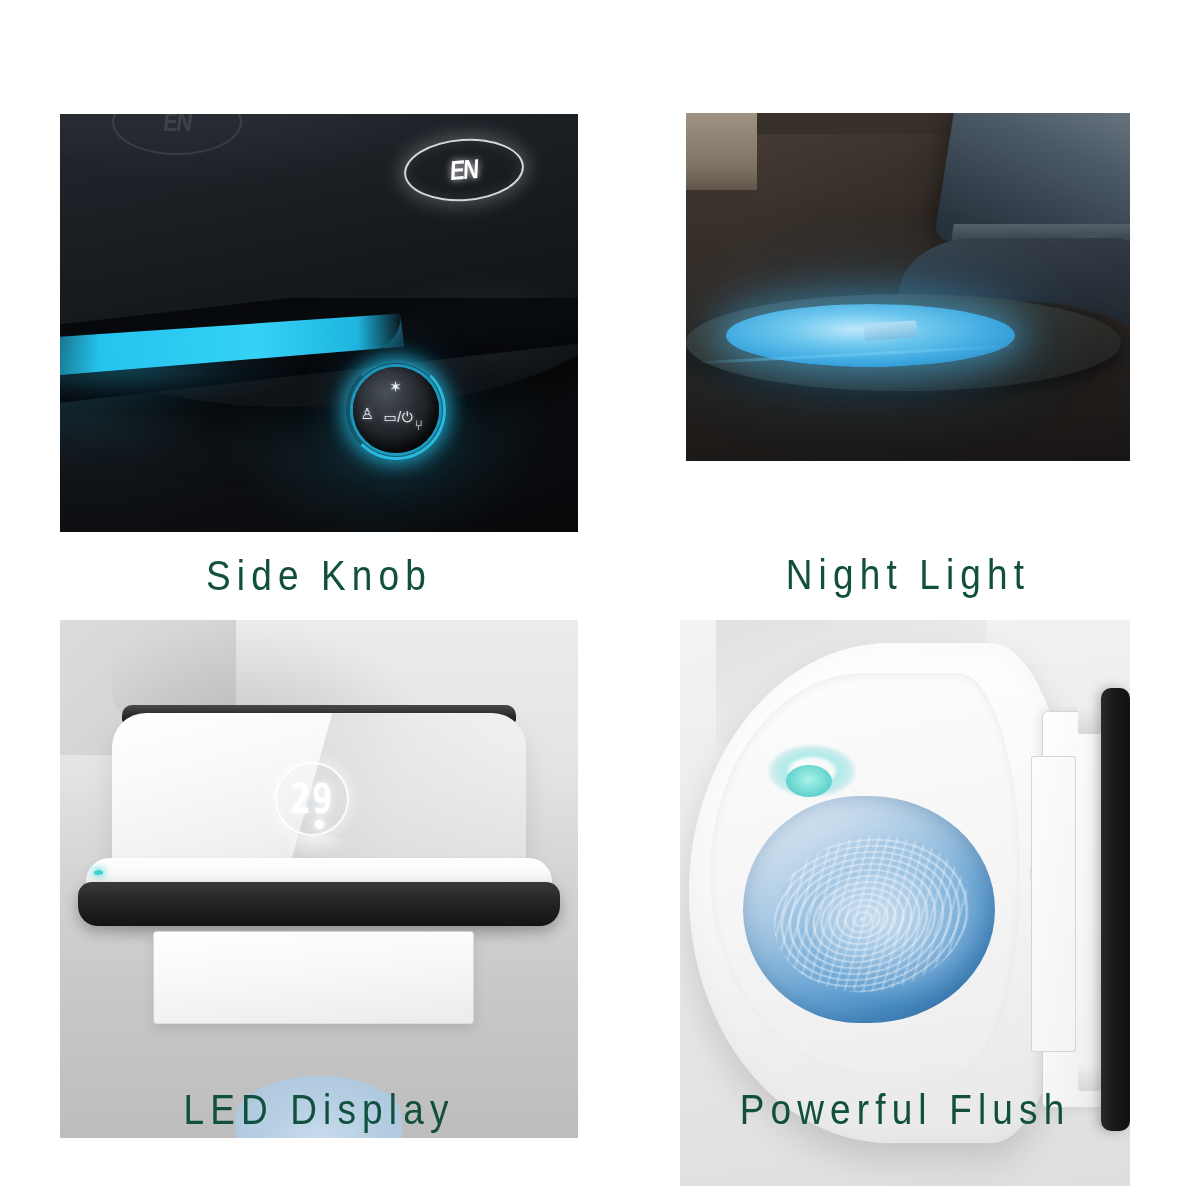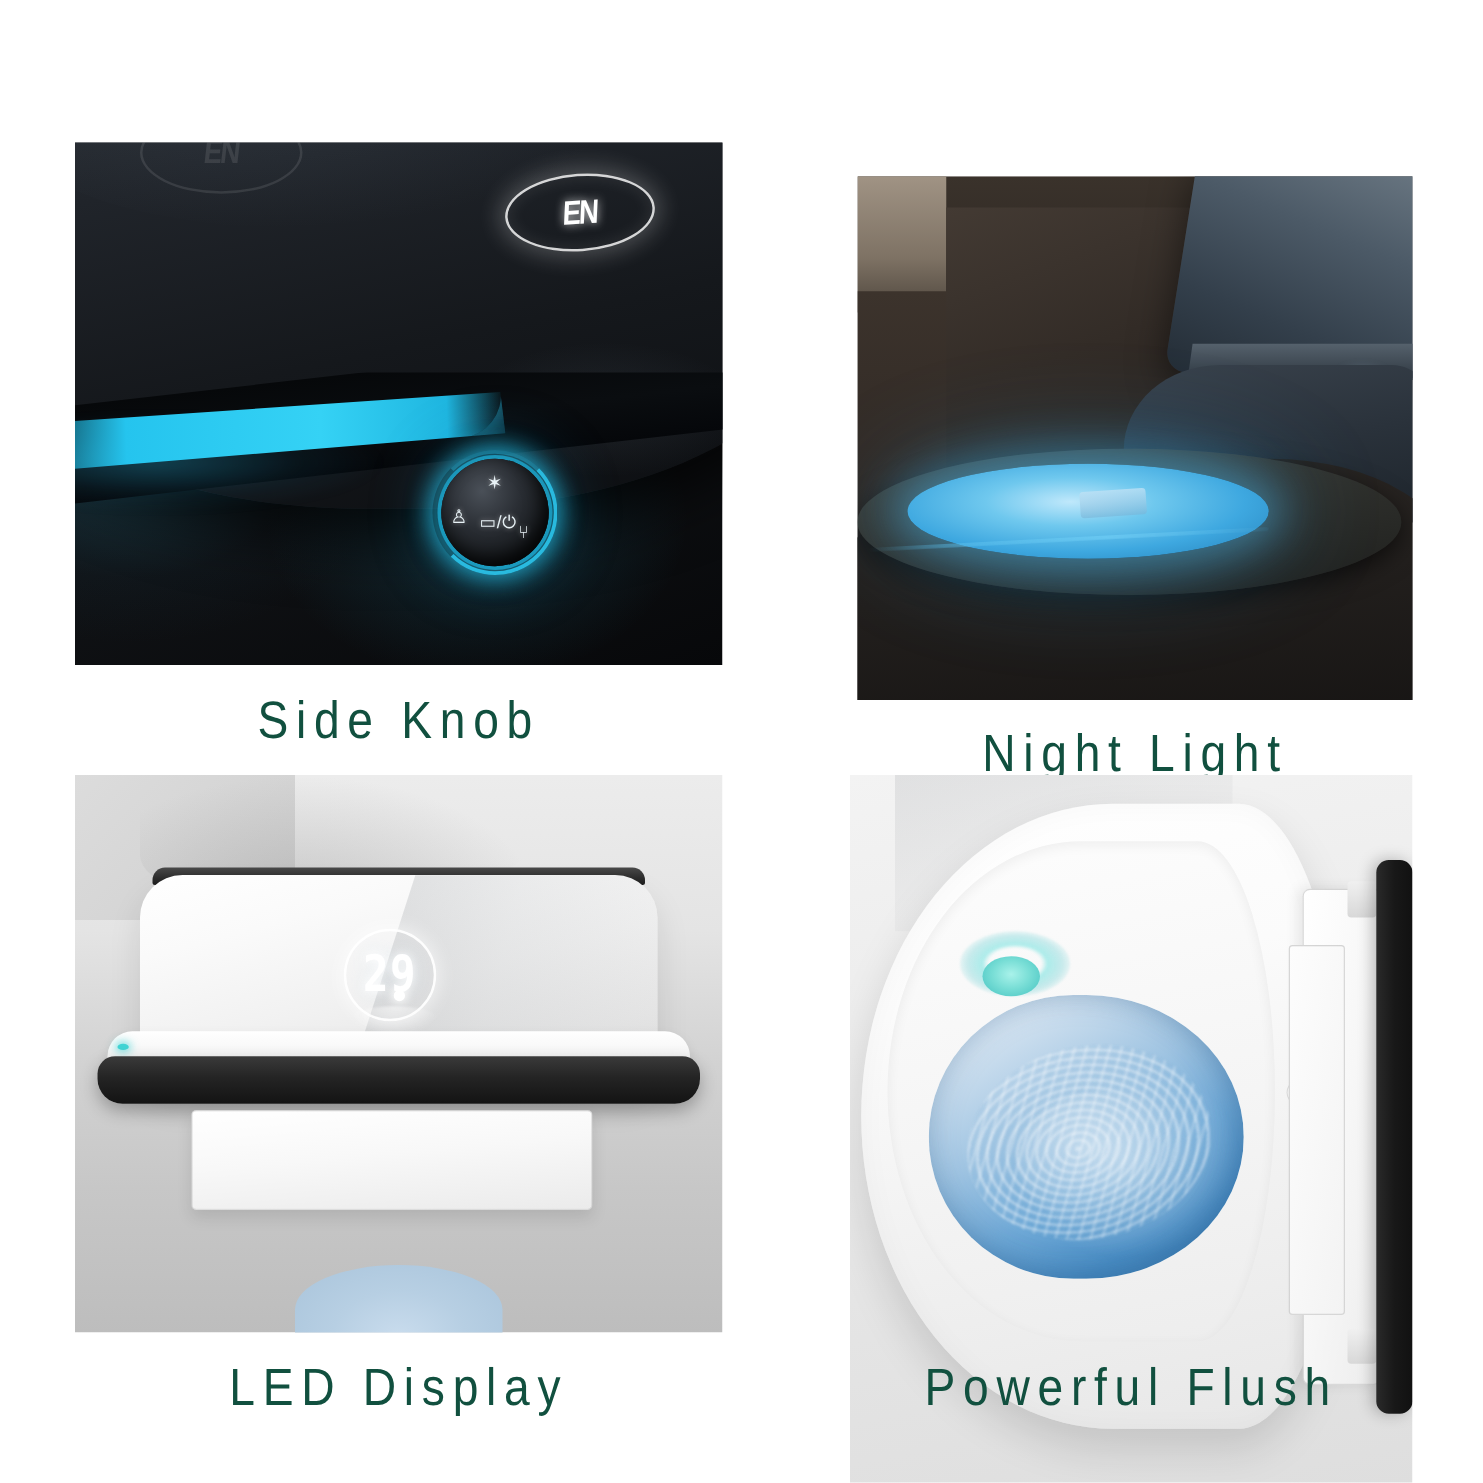--- a/index.html
+++ b/index.html
@@ -57,22 +57,22 @@
   .grid {
     position: absolute;
     top: 113px; left: 0;
     width: 1186px;
     height: 1073px;
   }
 
   .cell { position: absolute; }
 
   .cell-tl { left: 60px;  top: 1px;   width: 518px; height: 418px; }
-  .cell-tr { left: 686px; top: 0px;   width: 444px; height: 419px; margin-top: 28px; }
-  .cell-bl { left: 60px;  top: 507px; width: 518px; height: 446px; }
+  .cell-tr { left: 686px; top: 0px;   width: 444px; height: 348px; }
+  .cell-bl { left: 60px;  top: 507px; width: 518px; height: 518px; }
   .cell-br { left: 680px; top: 507px; width: 450px; height: 568px; }
 
   .photo {
     position: relative;
     width: 100%;
     height: 100%;
     overflow: hidden;
   }
 
   .caption {

